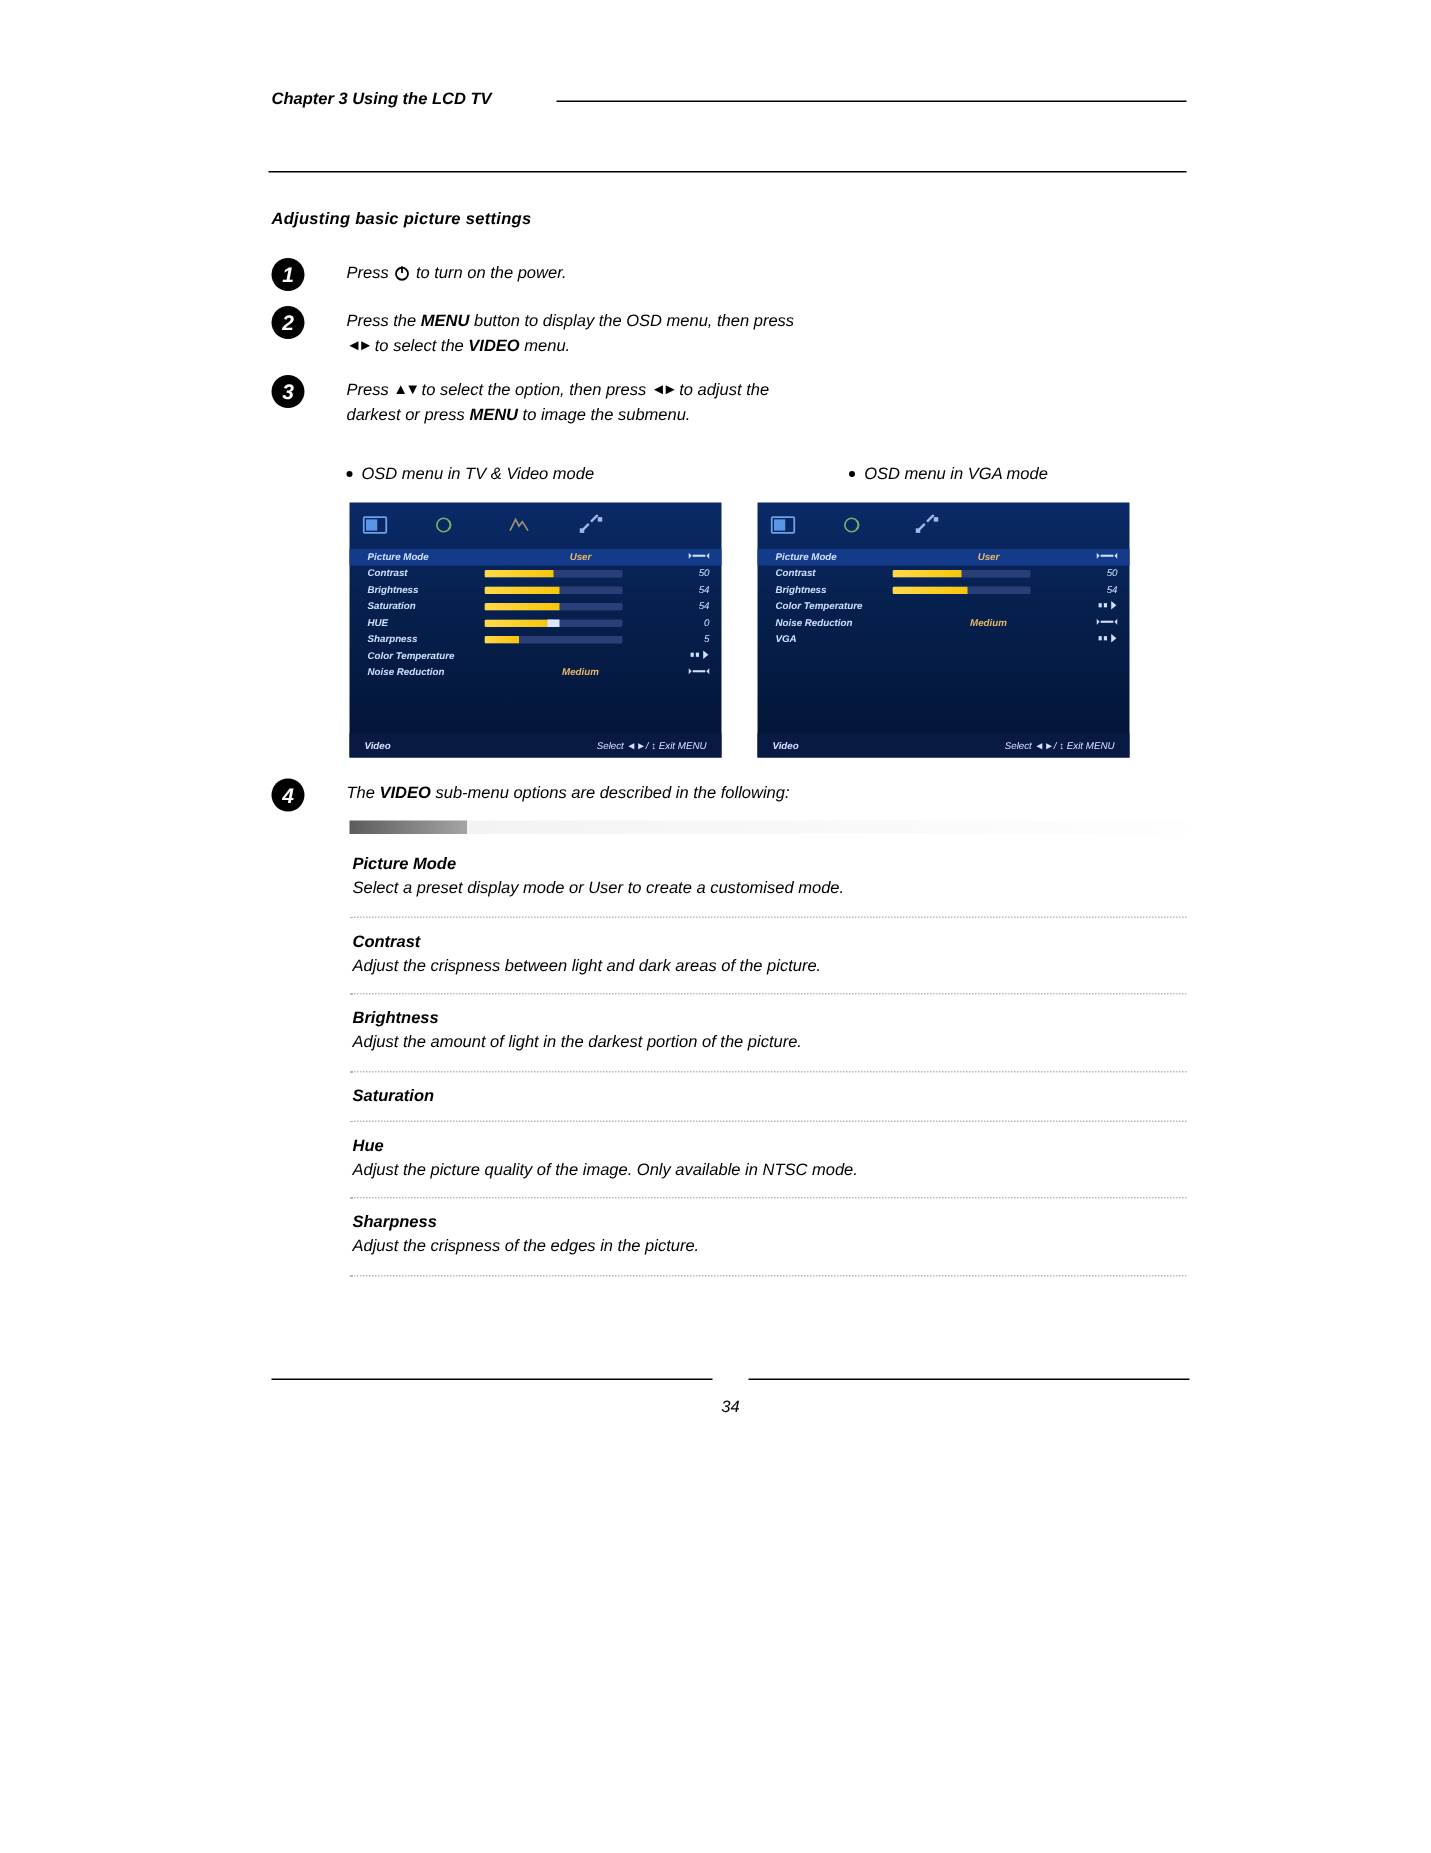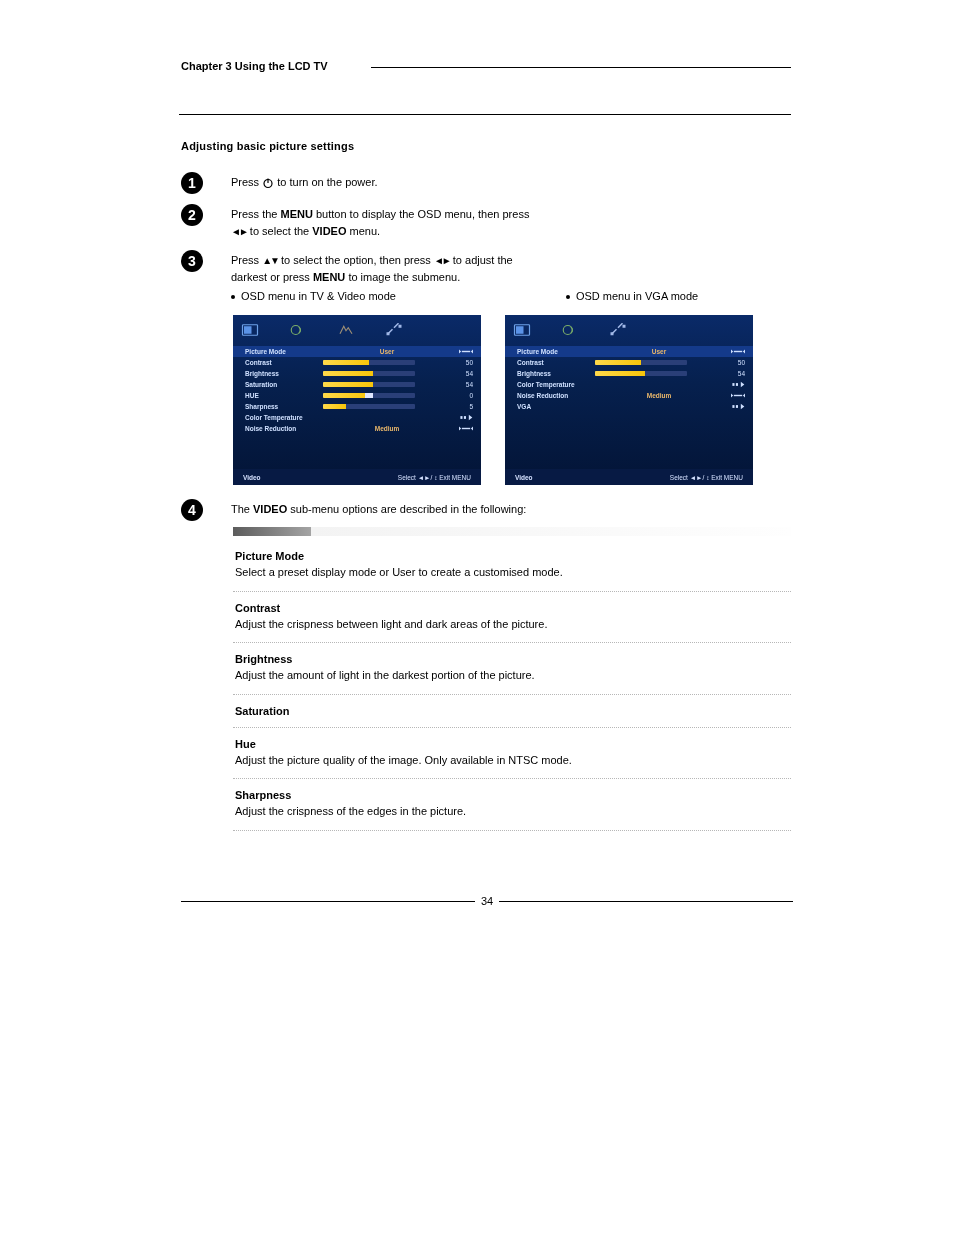--- a/index.html
+++ b/index.html
@@ -1,30 +1,30 @@
 <!DOCTYPE html>
 <html><head>
 <meta charset="utf-8">
 <style>
   html,body{margin:0;padding:0;background:#fff;font-family:Arial,Helvetica,sans-serif;color:#000;}
-  .page{width:762px;min-height:1235px;margin:0 auto;position:relative;padding:60px 85px 2px 85px;box-sizing:border-box;font-size:11px;}
+  .page{width:762px;min-height:1235px;margin:0 auto;position:relative;padding:60px 85px 2px 85px;box-sizing:border-box;font-size:11px;font-style:italic;}
   .header-line{position:relative;height:22px;}
   .chapter-title{display:inline-block;font-weight:bold;font-size:11px;}
   .header-rule{position:absolute;left:190px;right:-18px;top:7px;border-top:1.5px solid #000;}
   .content{margin-top:32px;}
   .thin-rule{border-top:1.5px solid #000;margin-bottom:25px;margin-left:-2px;margin-right:-18px;}
   .section-title{font-weight:bold;font-size:11px;margin-bottom:20px;letter-spacing:0.2px;}
   .step{display:flex;align-items:flex-start;margin-bottom:10px;}
   .step-num{width:22px;height:22px;border-radius:50%;background:#000;color:#fff;font-weight:bold;font-size:14px;display:flex;align-items:center;justify-content:center;flex:0 0 auto;margin-right:28px;}
   .step-body{flex:1;font-size:11px;line-height:1.55;padding-top:2px;}
   .step-body .strong{font-weight:bold;}
   .inline-icon{display:inline-block;vertical-align:middle;}
   .power-icon svg{width:12px;height:12px;display:block;}
   .arrows{font-size:10px;vertical-align:middle;letter-spacing:-2px;}
-  .bullet-line{margin-top:2px;margin-left:0;}
+  .bullet-line{margin-top:22px;margin-left:0;}
   .bullet-line .dot{display:inline-block;width:4px;height:4px;background:#000;border-radius:50%;vertical-align:middle;margin-right:6px;}
   
   .osd-row{display:flex;gap:24px;margin:10px 0 14px 52px;}
   .osd{width:248px;height:170px;background:linear-gradient(180deg,#0a2a68 0%,#06204e 40%,#031436 100%);color:#fff;font-size:7px;position:relative;font-family:Arial,sans-serif;}
   .osd-tabs{display:flex;align-items:center;height:24px;padding:3px 6px 0 6px;gap:26px;}
   .osd-tab{width:22px;height:16px;display:flex;align-items:center;justify-content:center;opacity:.85;}
   .osd-tab svg{width:18px;height:14px;}
   .osd-rows{padding:4px 8px 0 12px;}
   .osd-r{display:flex;align-items:center;height:11px;justify-content:space-between;}
   .osd-r .lbl{color:#cfe0ff;flex:0 0 78px;font-weight:bold;font-size:6.5px;}
@@ -40,21 +40,21 @@
   .osd-footer{position:absolute;left:0;right:0;bottom:0;height:16px;background:#071a44;display:flex;align-items:center;justify-content:space-between;padding:0 10px;font-size:6.5px;color:#d5e1ff;}
   .osd-footer .ft-left{font-weight:bold;}
   .grad-bar{height:9px;background:linear-gradient(90deg,#5c5c5c 0%,#a4a4a4 14%,#f3f3f3 14%,#fefefe 100%);margin-bottom:14px;}
   .tbl{width:100%;}
   .row{padding:0 2px;}
   .row-head{font-weight:bold;font-size:11px;}
   .row-body{font-size:11px;line-height:1.5;margin-top:2px;}
   .dotline{border-top:1px dotted #b7b7b7;margin:10px 0 10px 0;}
   .page-num-wrap{position:absolute;left:85px;right:65px;top:895px;display:flex;align-items:center;}
   .page-num-wrap .line{flex:1;border-top:1.5px solid #000;}
-  .page-num-wrap .num{padding:0 6px;font-size:11px;}
+  .page-num-wrap .num{padding:0 6px;font-size:11px;margin-top:37px;}
 </style>
 </head>
 <body>
 
 <div class="page">
   <div class="header-line">
     <span class="chapter-title">Chapter 3 Using the LCD TV</span>
     <div class="header-rule"></div>
   </div>
 

